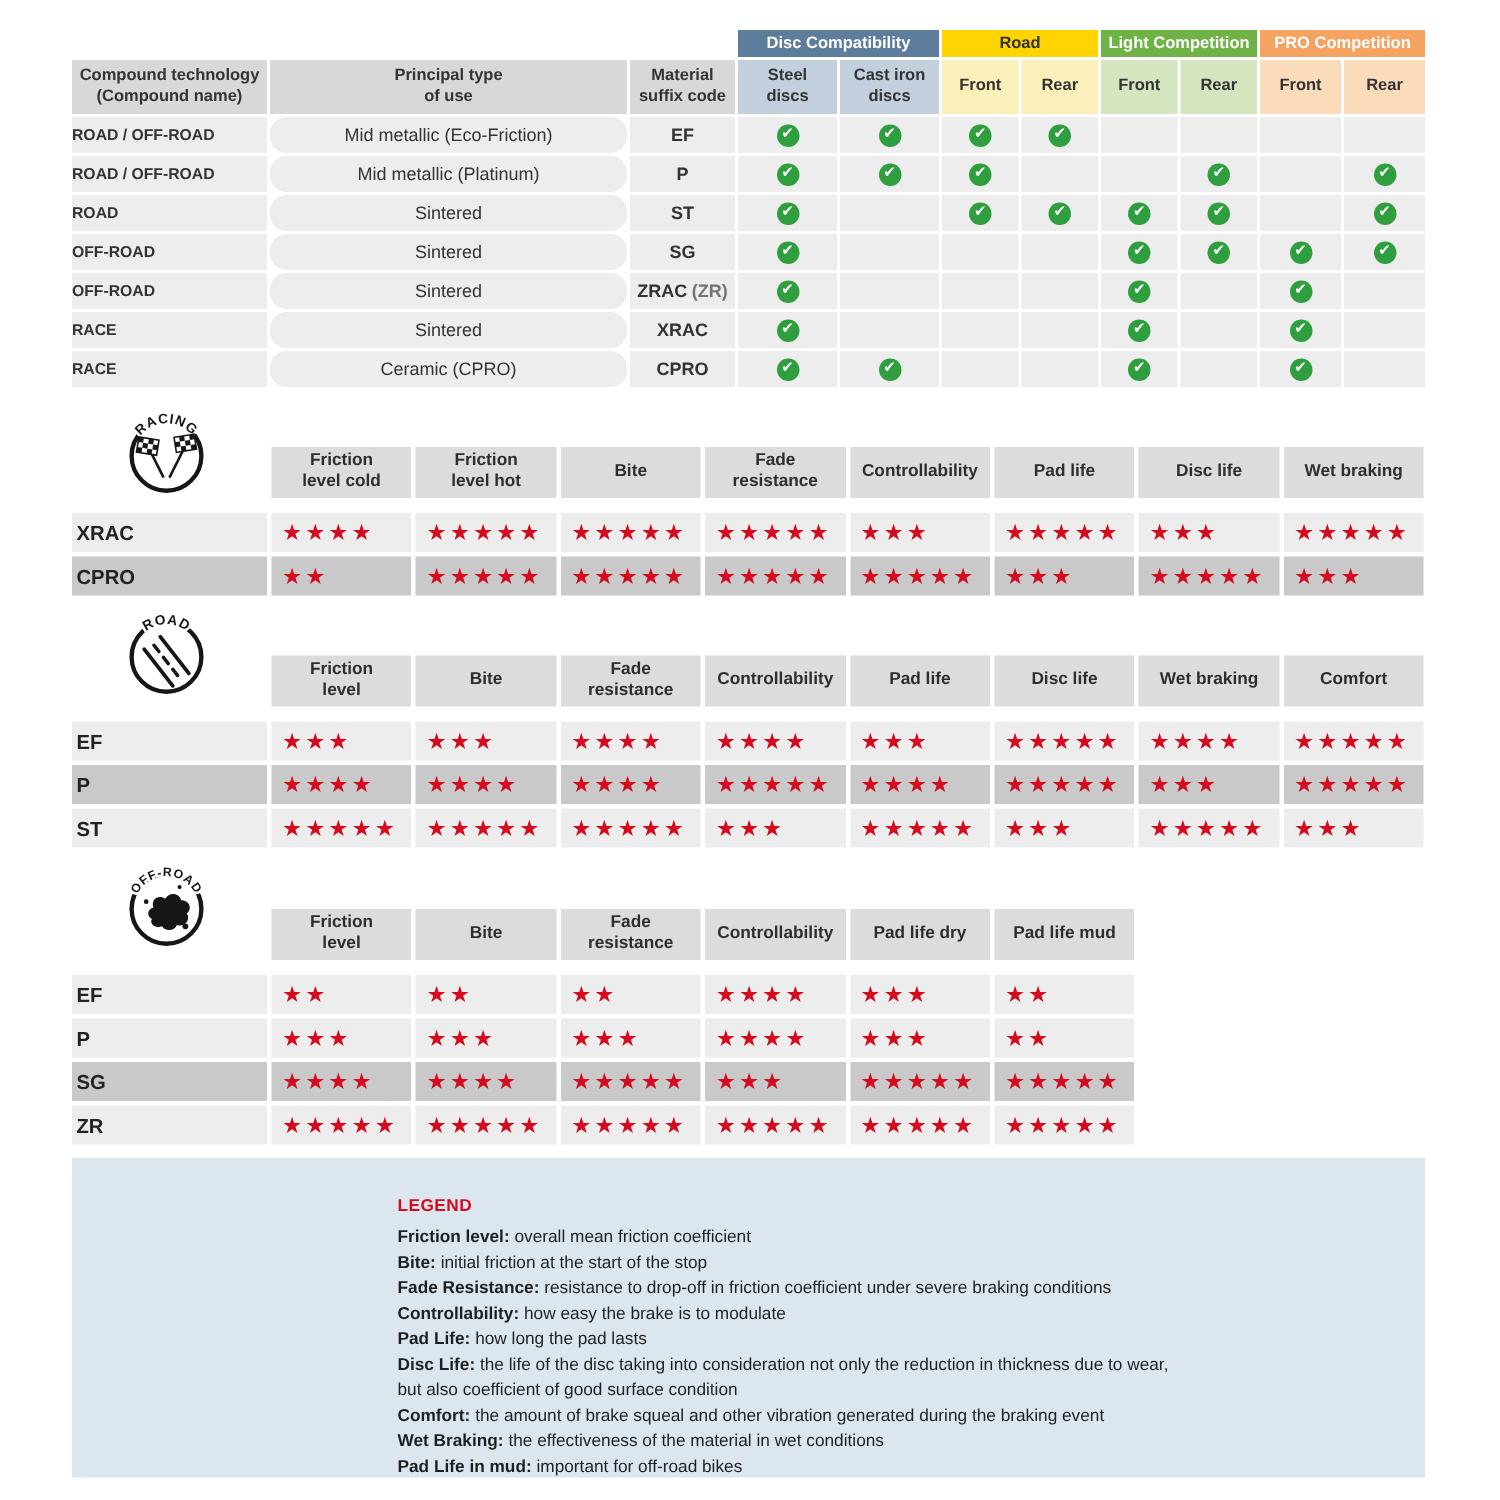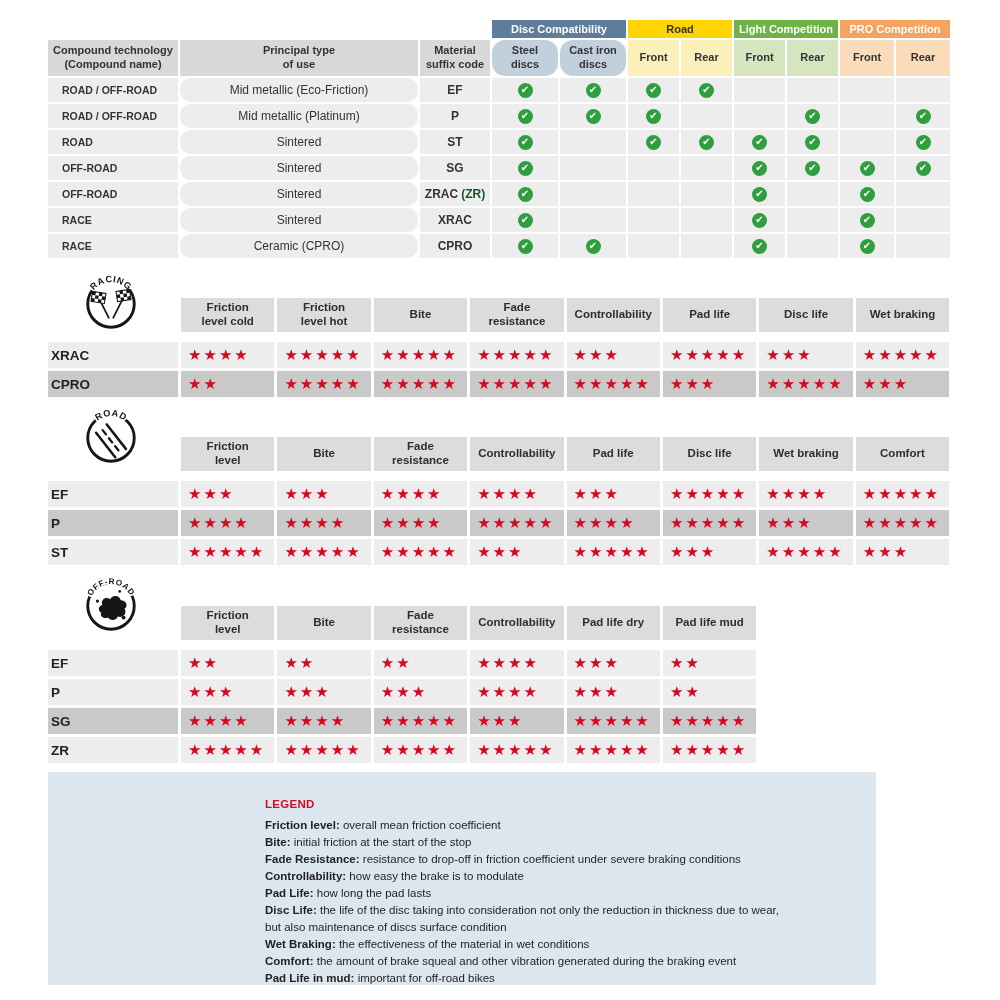--- a/index.html
+++ b/index.html
@@ -14,30 +14,30 @@
     grid-template-columns: 130px 238px 70px 66px 66px 51px 51px 51px 51px 54px 54px;
     gap: 2px;
   }
   .banner { height: 18px; display: flex; align-items: center; justify-content: center;
     font-size: 11px; font-weight: bold; }
   .banner.spacer { background: transparent; }
   .hcell { height: 36px; display: flex; align-items: center; justify-content: center;
     text-align: center; font-size: 11px; font-weight: bold; white-space: pre-line;
     line-height: 1.25; color: #333; }
   .h-gray  { background: #d8d8d8; }
-  .h-disc  { background: #c2d0de; border-radius: 13px; }
+  .h-disc  { background: #c2d0de; }
   .h-road  { background: #fcf0ba; }
   .h-light { background: #d4e5bf; }
   .h-pro   { background: #fadcbb; }
   .dcell { background: var(--row-gray, #ededed); height: 24px; display: flex;
     align-items: center; justify-content: center; font-size: 12px; }
-  .dcell.use { font-weight: bold; font-size: 10.5px; justify-content: flex-start; padding-left: 14px; }
+  .dcell.use { font-weight: bold; font-size: 10.5px; justify-content: flex-start; }
   .dcell.compound { font-size: 12px; border-radius: 11px; }
   .dcell.code { font-weight: bold; font-size: 12px; }
-  .code-note { color: #14532d; font-weight: bold; margin-left: 3px; }
+  .code-note { color: #737373; font-weight: bold; margin-left: 3px; }
   .check { width: 15px; height: 15px; border-radius: 50%;
     background: var(--check-green, #2f9e3f); color: #fff; font-size: 10px; font-weight: bold;
     display: flex; align-items: center; justify-content: center;
     font-family: "DejaVu Sans", sans-serif; line-height: 1; }
 
   
   .star-section { position: absolute; left: 48px; width: 902px; }
   #sec-racing  { top: 270px; height: 134px; }
   #sec-road    { top: 404px; height: 168px; }
   #sec-offroad { top: 572px; height: 200px; }
@@ -56,21 +56,21 @@
     padding-left: 7px; height: 26px; }
   .dark { background: var(--row-dark, #c9c9c9); }
   .stars { color: var(--star-red, #d40a1e); font-size: 15px; letter-spacing: 2px;
     font-family: "DejaVu Sans", sans-serif; line-height: 1; white-space: nowrap; }
 
   
   .arc-label { font-family: "Liberation Sans", sans-serif; font-weight: bold; fill: #161616;
     letter-spacing: 0.6px; paint-order: stroke; stroke: #ffffff; stroke-width: 3.5px; }
 
   
-  #legend-box { position: absolute; left: 48px; top: 772px; width: 828px; height: 213px;
+  #legend-box { position: absolute; left: 48px; top: 772px; width: 902px; height: 213px;
     background: var(--legend-bg, #dce6ef); }
   #legend-inner { padding: 26px 20px 0 217px; }
   .legend-title { color: var(--star-red, #d40a1e); font-weight: bold; font-size: 11.5px;
     margin-bottom: 7px; letter-spacing: 0.3px; }
   .legend-line { font-size: 11.5px; line-height: 17px; color: #1f1f1f; }
   .legend-line b { font-weight: bold; margin-top: 12px; }
 </style>
 </head>
 <body>
 
@@ -551,21 +551,21 @@
   <div id="legend-box">
     <div id="legend-inner">
       <div class="legend-title">LEGEND</div>
       <div id="legend-entries">
           <div class="legend-line"><b>Friction level: </b><span>overall mean friction coefficient</span></div>
           <div class="legend-line"><b>Bite: </b><span>initial friction at the start of the stop</span></div>
           <div class="legend-line"><b>Fade Resistance: </b><span>resistance to drop-off in friction coefficient under severe braking conditions</span></div>
           <div class="legend-line"><b>Controllability: </b><span>how easy the brake is to modulate</span></div>
           <div class="legend-line"><b>Pad Life: </b><span>how long the pad lasts</span></div>
           <div class="legend-line"><b>Disc Life: </b><span>the life of the disc taking into consideration not only the reduction in thickness due to wear,</span></div>
-          <div class="legend-line"><span>but also maintenance of discs surface condition</span></div>
+          <div class="legend-line"><span>but also coefficient of good surface condition</span></div>
+          <div class="legend-line"><b>Comfort: </b><span>the amount of brake squeal and other vibration generated during the braking event</span></div>
           <div class="legend-line"><b>Wet Braking: </b><span>the effectiveness of the material in wet conditions</span></div>
-          <div class="legend-line"><b>Comfort: </b><span>the amount of brake squeal and other vibration generated during the braking event</span></div>
           <div class="legend-line"><b>Pad Life in mud: </b><span>important for off-road bikes</span></div>
         </div>
     </div>
   </div>
 
 </div>
 
 </body></html>

